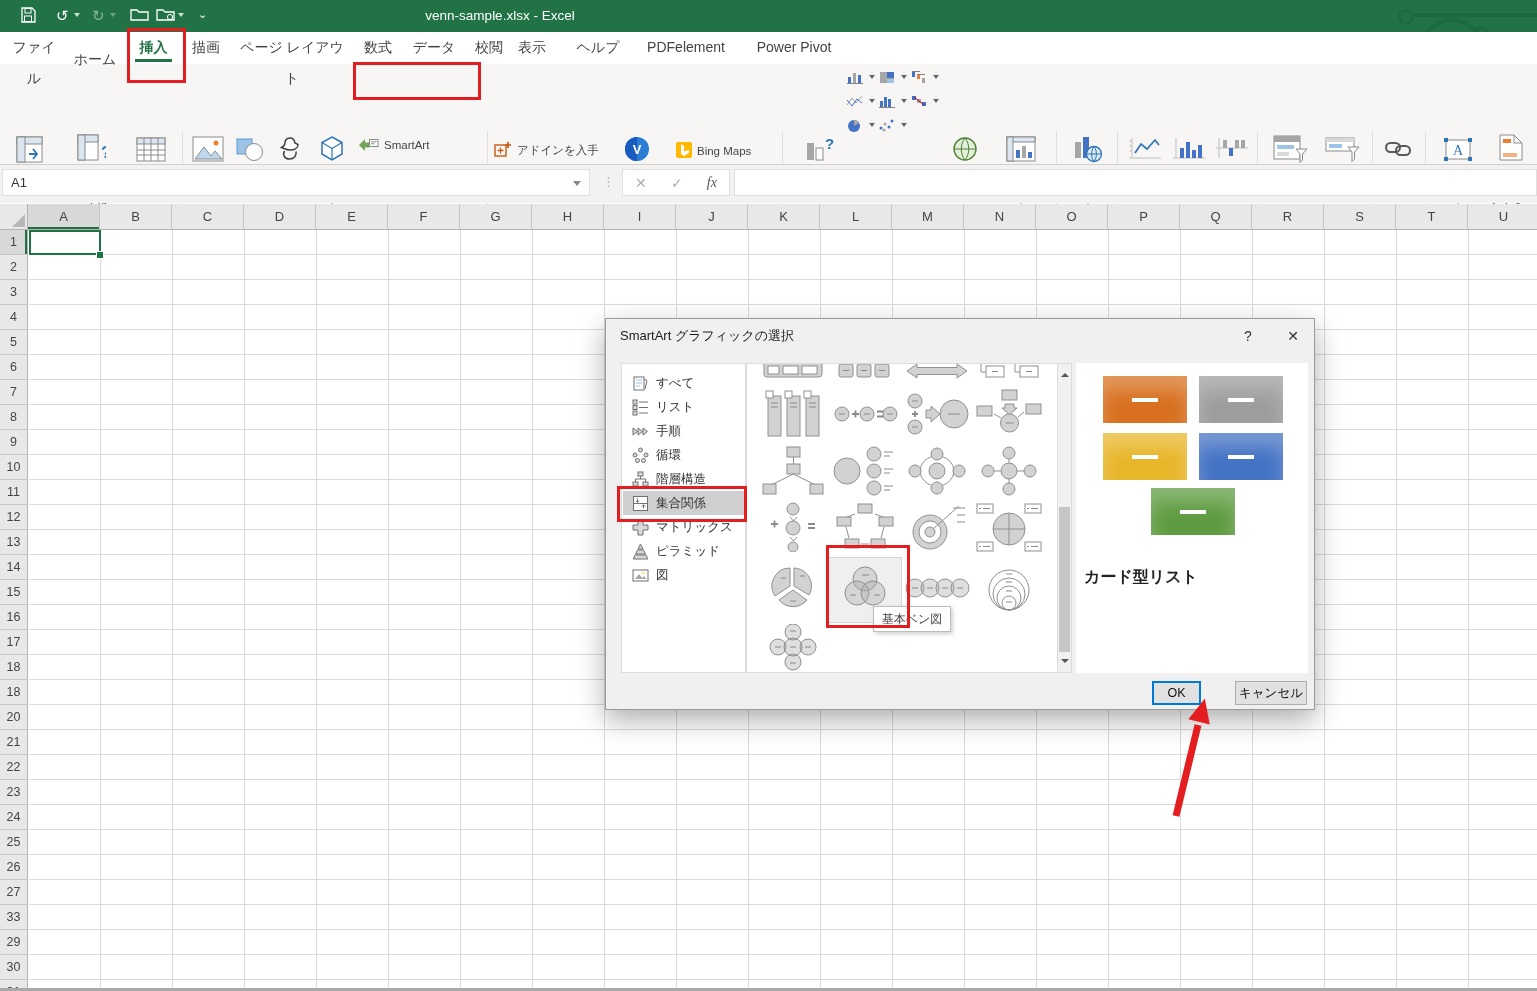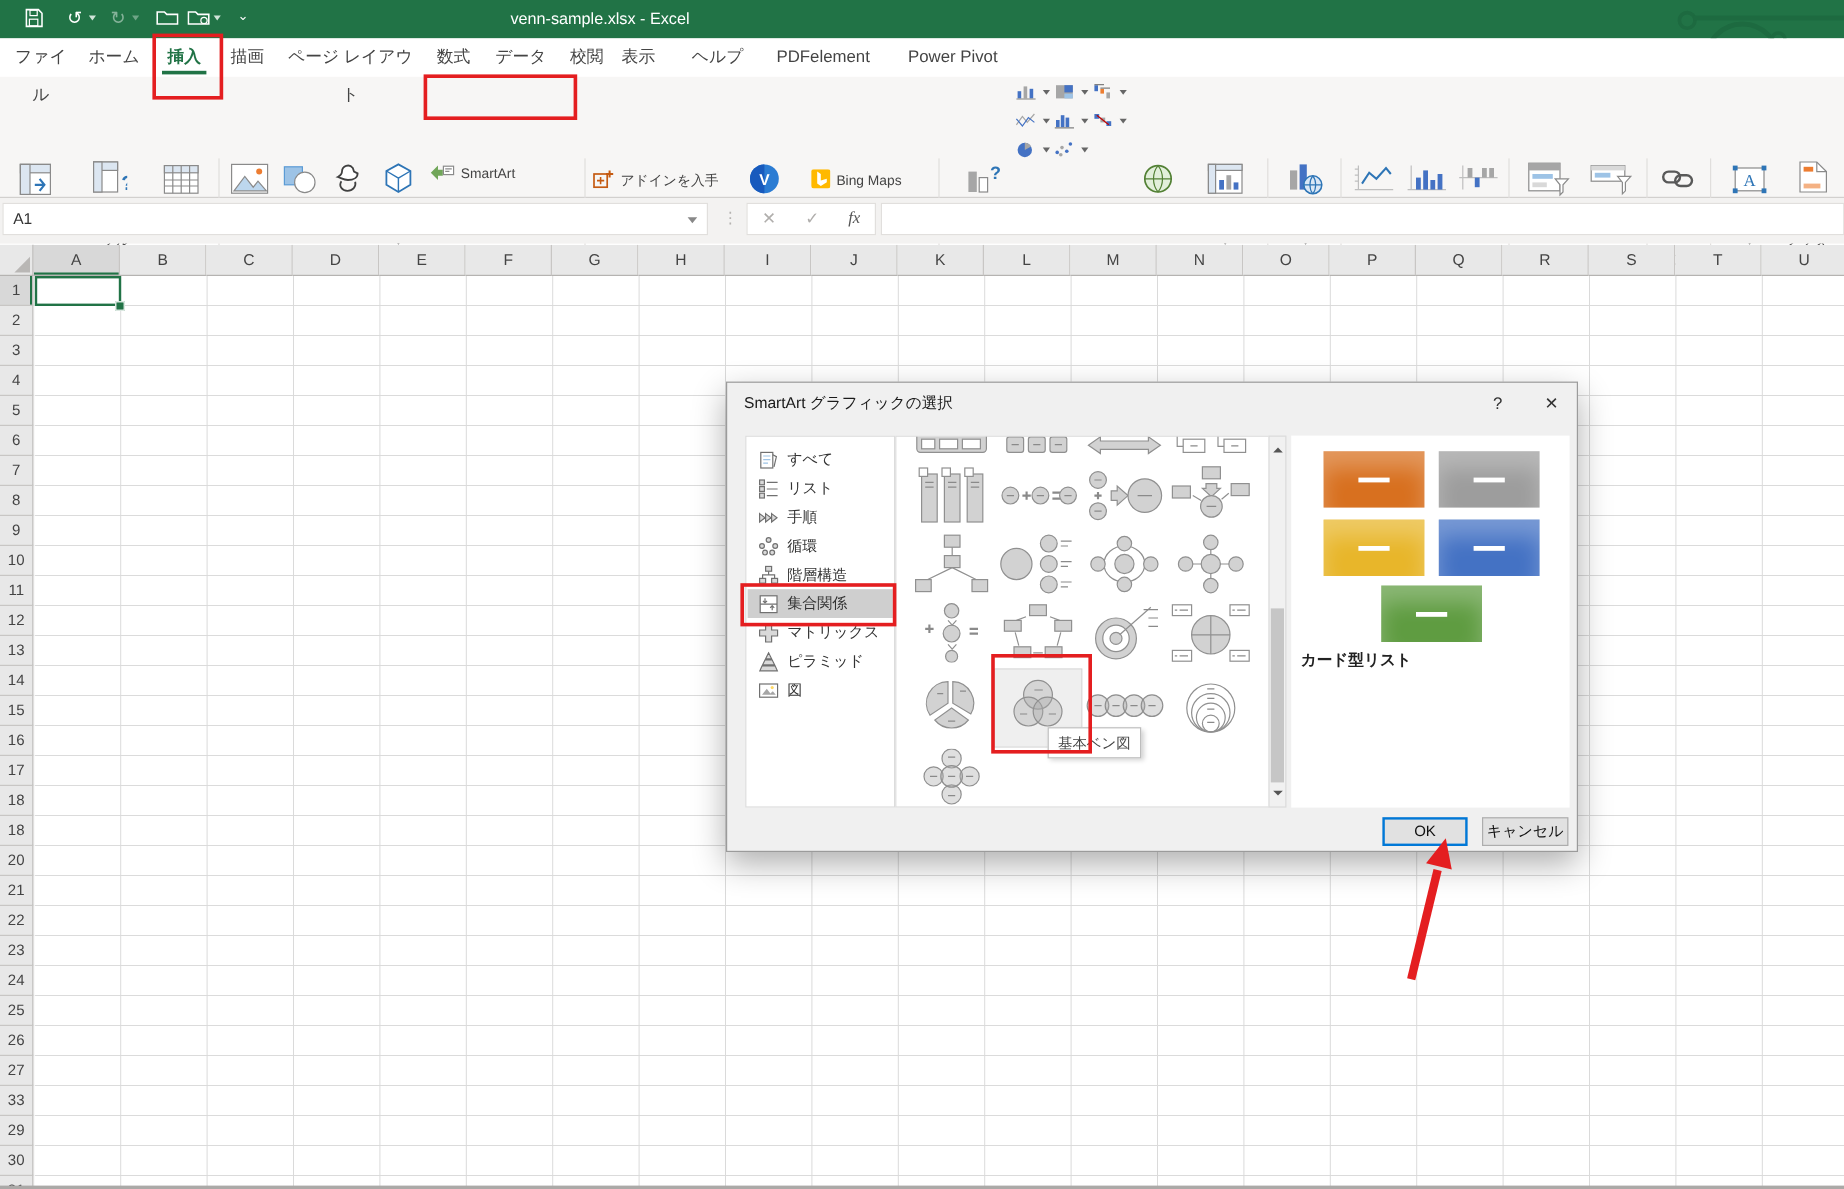--- a/index.html
+++ b/index.html
@@ -82,26 +82,26 @@
   .gn{fill:none;stroke:#909090;}
   .gn2{fill:none;stroke:#8a8a8a;stroke-width:1.8;}
   .gs{fill:none;stroke:#8a8a8a;}
   .gv{fill:rgba(170,170,170,.38);stroke:#909090;}
   #gal-scroll{position:absolute;left:451px;top:44px;width:15px;height:310px;background:#f1f1f1;border:1px solid #dcdcdc;box-sizing:border-box;}
   .scr-arrow{position:absolute;left:3px;width:0;height:0;border:4px solid transparent;}
   #gal-thumb{position:absolute;left:1px;top:143px;width:11px;height:145px;background:#c6c6c6;}
   #prev-pane{left:470px;width:232px;border:none;background:#fff;}
   .card{position:absolute;width:84px;height:47px;display:flex;align-items:center;justify-content:center;}
   .card .dash{width:26px;height:4px;background:#fff;}
-  #prev-title{position:absolute;left:478px;top:222px;font-size:13px;font-weight:bold;color:#222;}
+  #prev-title{position:absolute;left:478px;top:248px;font-size:16px;font-weight:bold;color:#222;}
   #prev-desc{position:absolute;left:474px;top:252px;width:228px;height:96px;border:1px solid #cfcfcf;background:#fff;
              box-sizing:border-box;font-size:12.5px;line-height:1.45;color:#222;padding:4px 6px;}
   .dlg-btn{position:absolute;top:362px;height:24px;box-sizing:border-box;background:#e1e1e1;
            font-size:12.5px;text-align:center;line-height:21px;color:#111;}
-  #ok-btn{left:546px;width:71px;border:2px solid #0078d7;}
+  #ok-btn{left:546px;width:49px;border:2px solid #0078d7;}
   #cancel-btn{left:629px;width:72px;border:1px solid #adadad;line-height:22px;}
   
   #tooltip{left:873px;top:606px;width:78px;height:26px;background:#fff;border:1px solid #bdbdbd;box-sizing:border-box;
            box-shadow:2px 2px 4px rgba(0,0,0,.18);font-size:12px;color:#444;text-align:center;line-height:24px;z-index:40;}
   
   .ann{position:absolute;border:3px solid #e41e20;z-index:50;pointer-events:none;}
   #arrow{left:1140px;top:692px;width:100px;height:135px;z-index:50;pointer-events:none;}
 </style>
 </head>
 <body>
@@ -887,21 +887,21 @@
 
   <div class="ann" style="left: 127px; top: 28px; width: 53px; height: 49px; border-color: rgb(228, 30, 32);"></div>
   <div class="ann" style="left: 353px; top: 62px; width: 122px; height: 32px; border-color: rgb(228, 30, 32);"></div>
   <div class="ann" style="left: 617px; top: 486px; width: 124px; height: 30px; border-color: rgb(228, 30, 32);"></div>
   <div class="ann" style="left: 826px; top: 545px; width: 78px; height: 77px; border-color: rgb(228, 30, 32);"></div>
   <svg class="abs" id="arrow">
     <line x1="36" y1="124" x2="58" y2="33" stroke="#e41e20" stroke-width="7"></line>
     <polygon points="64.8,6.6 69.8,32.5 48.4,27.3" fill="#e41e20"></polygon>
   </svg>
 <div class="tab" style="left: 8px; width: 52px;"><span>ファイル</span></div>
-    <div class="tab" style="left: 70px; width: 50px;"><span>ホーム</span></div>
+    <div class="tab" style="left: 70px; width: 50px; margin-top: 12px;"><span>ホーム</span></div>
     <div class="tab active" style="left: 127px; width: 53px;"><span>挿入</span><div class="ul"></div></div>
     <div class="tab" style="left: 184px; width: 44px;"><span>描画</span></div>
     <div class="tab" style="left: 236px; width: 112px;"><span>ページ レイアウト</span></div>
     <div class="tab" style="left: 356px; width: 44px;"><span>数式</span></div>
     <div class="tab" style="left: 406px; width: 56px;"><span>データ</span></div>
     <div class="tab" style="left: 468px; width: 42px;"><span>校閲</span></div>
     <div class="tab" style="left: 511px; width: 42px;"><span>表示</span></div>
     <div class="tab" style="left: 573px; width: 50px;"><span>ヘルプ</span></div>
     <div class="tab" style="left: 634px; width: 104px;"><span>PDFelement</span></div>
     <div class="tab" style="left: 748px; width: 92px;"><span>Power Pivot</span></div>

